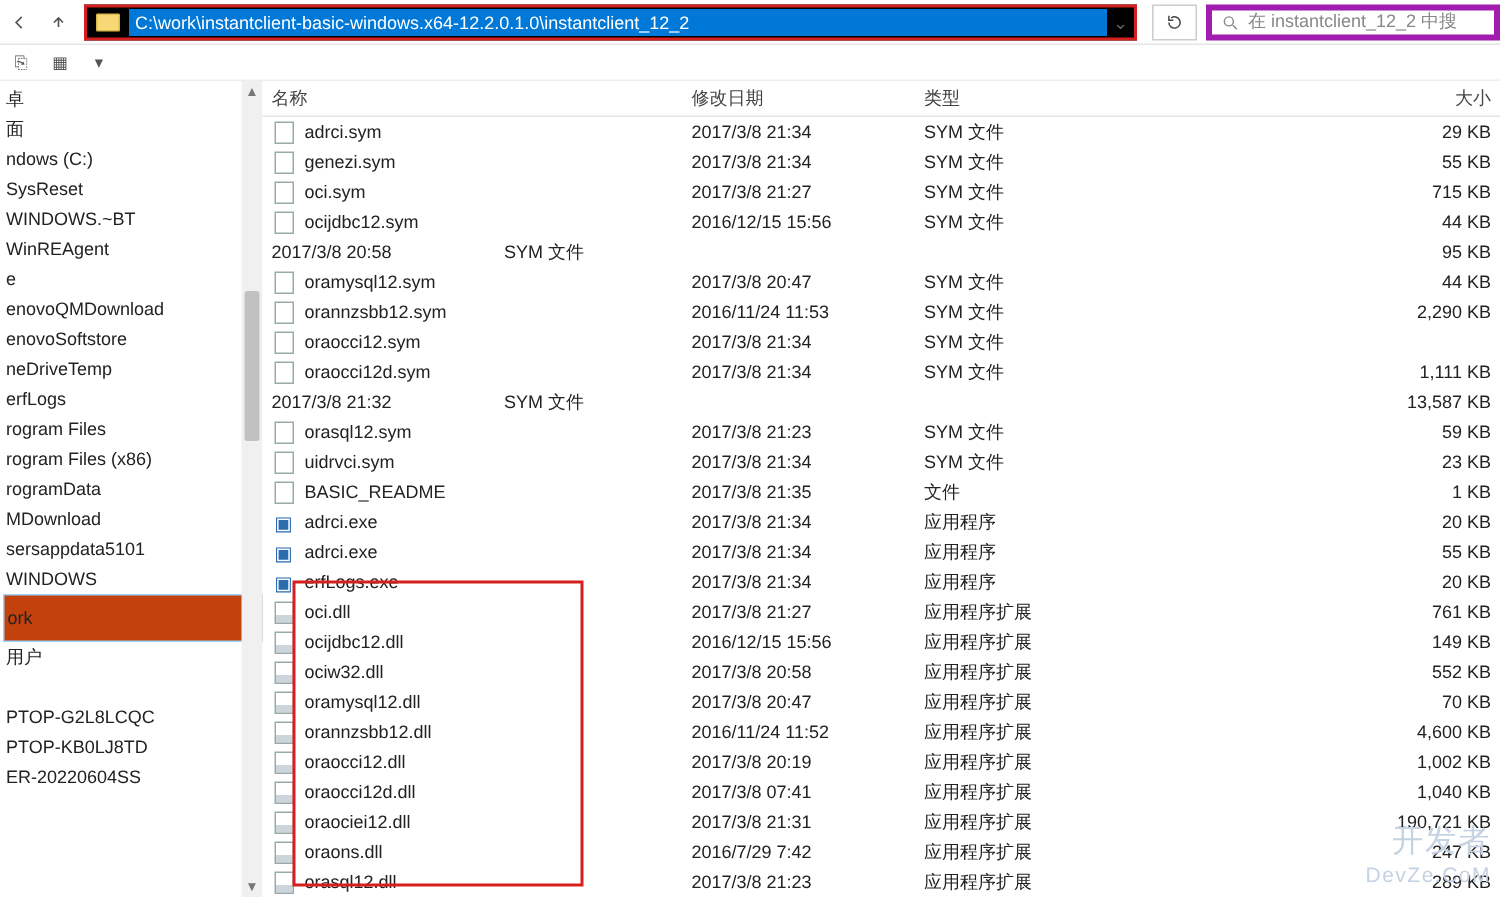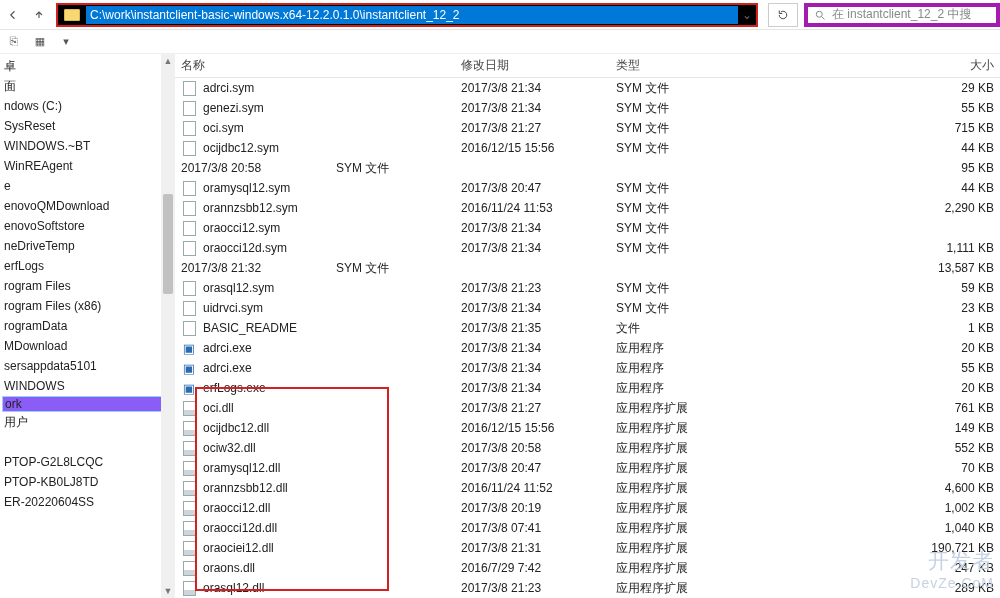--- a/index.html
+++ b/index.html
@@ -19,21 +19,21 @@
 .search-box span{ white-space:nowrap; overflow:hidden; text-overflow:clip; }
 
 
 .toolbar2 { height:24px; display:flex; align-items:center; padding-left:6px; gap:10px; color:#555; border-bottom:1px solid #eee; }
 .tbico { width:16px; height:16px; display:flex; align-items:center; justify-content:center; font-size:11px; }
 
 
 .main { display:flex; height:calc(598px - 54px); }
 .sidebar { width:175px; padding:2px 0 2px 2px; overflow:hidden; font-size:12px; color:#222; position:relative; }
 .sidebar .item { display:flex; align-items:center; height:20px; padding-left:2px; white-space:nowrap; }
-.sidebar .item.sel { background:#8b5cf6; border:1px solid #99d1ff; height:16px; }
+.sidebar .item.sel { background:#c2410c; border:1px solid #99d1ff; height:32px; }
 .sidebar .scrollbar { position:absolute; right:0; top:0; width:14px; height:100%; background:#f0f0f0; display:flex; flex-direction:column; }
 .sidebar .scrollbar .thumb { position:absolute; width:10px; left:2px; top:140px; height:100px; background:#c1c1c1; border-radius:2px; }
 .sidebar .scrollbar .arrow { height:14px; display:flex; align-items:center; justify-content:center; color:#777; font-size:9px; }
 
 .content { flex:1; display:flex; flex-direction:column; overflow:hidden; position:relative; }
 .cols { display:flex; height:24px; border-bottom:1px solid #e5e5e5; color:#444; font-size:12px; }
 .cols > div { padding:4px 6px; display:flex; align-items:center;text-align:right; }
 .c-name { width:280px; }
 .c-date { width:155px; }
 .c-type { width:120px; }

